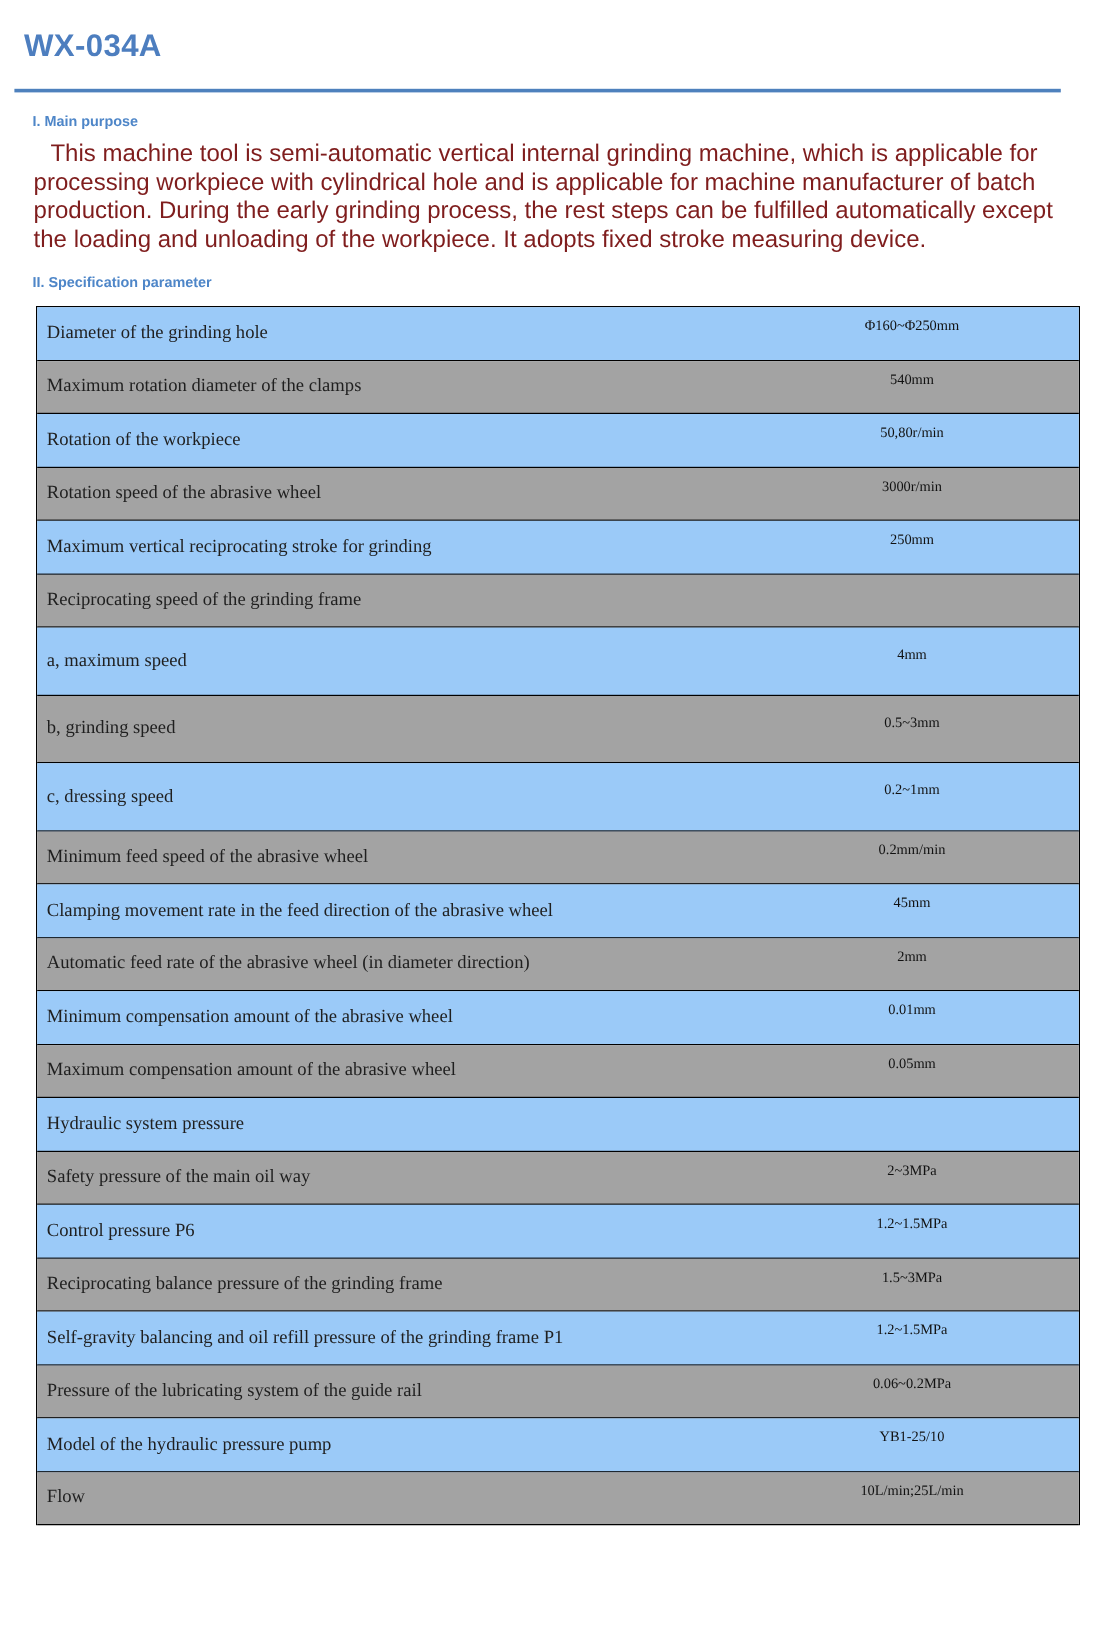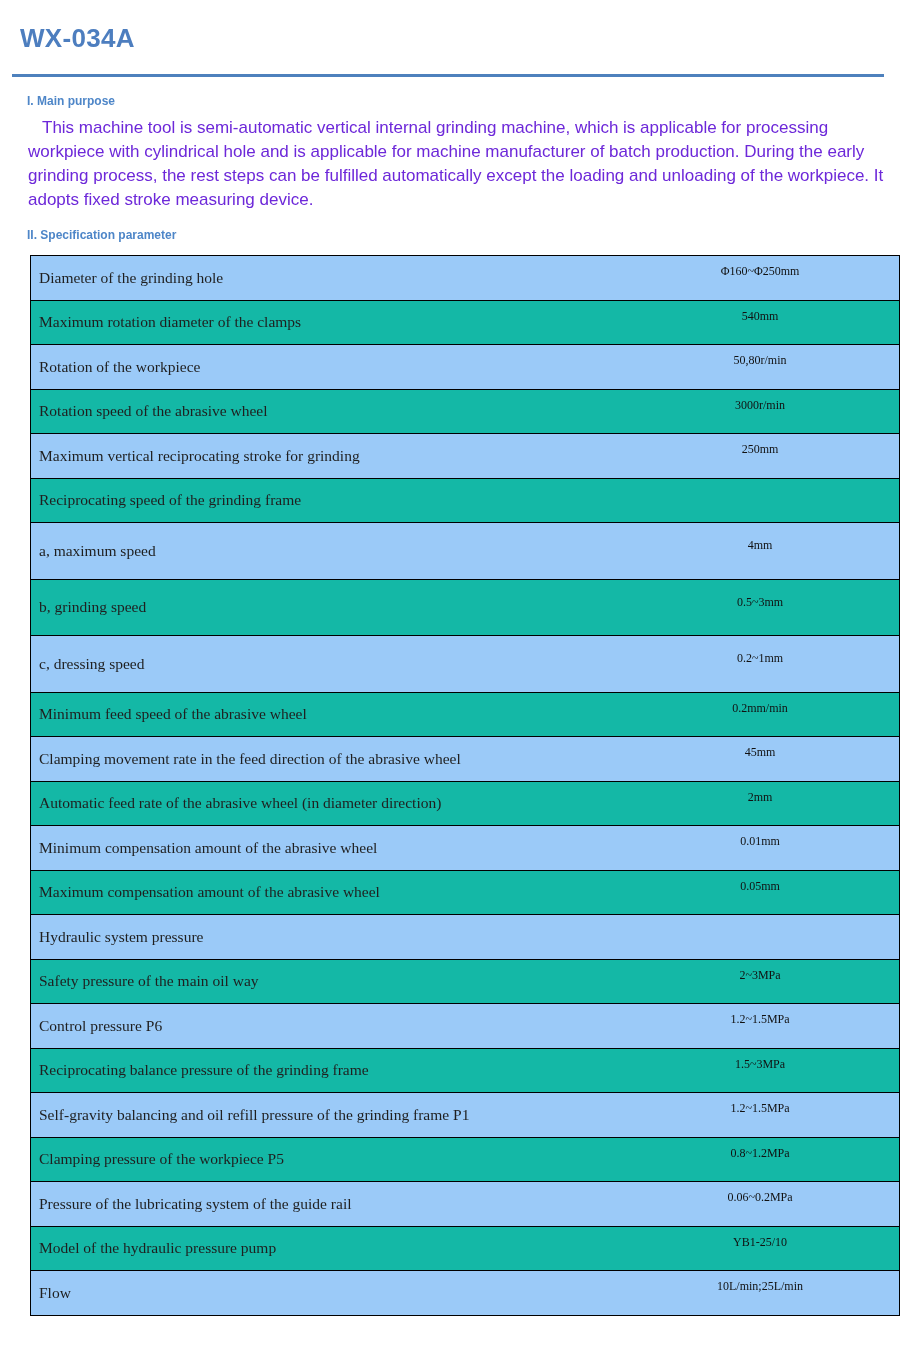--- a/index.html
+++ b/index.html
@@ -10,30 +10,30 @@
   .title{
     color:#4D7EBF;font-size:26px;font-weight:bold;
     margin:23px 0 0 20px;letter-spacing:.3px;
   }
   .rule{height:3px;background:#4E81BD;margin:20px 0 0 12px;width:872px;}
   .section-heading{
     color:#4E86C8;font-size:12px;font-weight:600;margin:17px 0 0 27px;
   }
   .section-heading.second{margin-top:16px;}
   .purpose-para{
-    color:#6d28d9;font-size:17px;line-height:24px;
+    color:#7f1d1d;font-size:20px;line-height:24px;
     margin:8px 26px 0 28px;text-indent:14px;
   }
   .spec-table{
     margin:13px 0 0 30px;width:868px;
     border:1.5px solid #000;border-bottom:none;font-family:Liberation Serif, serif;
   }
   .row{
     position:relative;height:43.5px;border-bottom:1.5px solid #000;
-    display:flex;align-items:center;background:#14b8a6;
+    display:flex;align-items:center;background:#a3a3a3;
   }
   .row:nth-child(odd){background:#9BCAF8;}
   .row.tall{height:55.5px;}
   .row-label{margin-left:8px;font-size:15.5px;color:#1f1f1f;}
   .row-value{
     position:absolute;left:598px;top:8px;width:262px;
     text-align:center;font-size:12px;color:#111111;white-space:nowrap;
   }
   .tall .row-value{top:15px;}
 </style>
@@ -137,24 +137,20 @@
   <div class="row">
     <span class="row-label">Reciprocating balance pressure of the grinding frame</span>
     <span class="row-value">1.5~3MPa</span>
   </div>
 
   <div class="row">
     <span class="row-label">Self-gravity balancing and oil refill pressure of the grinding frame P1</span>
     <span class="row-value">1.2~1.5MPa</span>
   </div>
 
-  <div class="row">
-    <span class="row-label">Clamping pressure of the workpiece P5</span>
-    <span class="row-value">0.8~1.2MPa</span>
-  </div>
 
   <div class="row">
     <span class="row-label">Pressure of the lubricating system of the guide rail</span>
     <span class="row-value">0.06~0.2MPa</span>
   </div>
 
   <div class="row">
     <span class="row-label">Model of the hydraulic pressure pump</span>
     <span class="row-value">YB1-25/10</span>
   </div>

